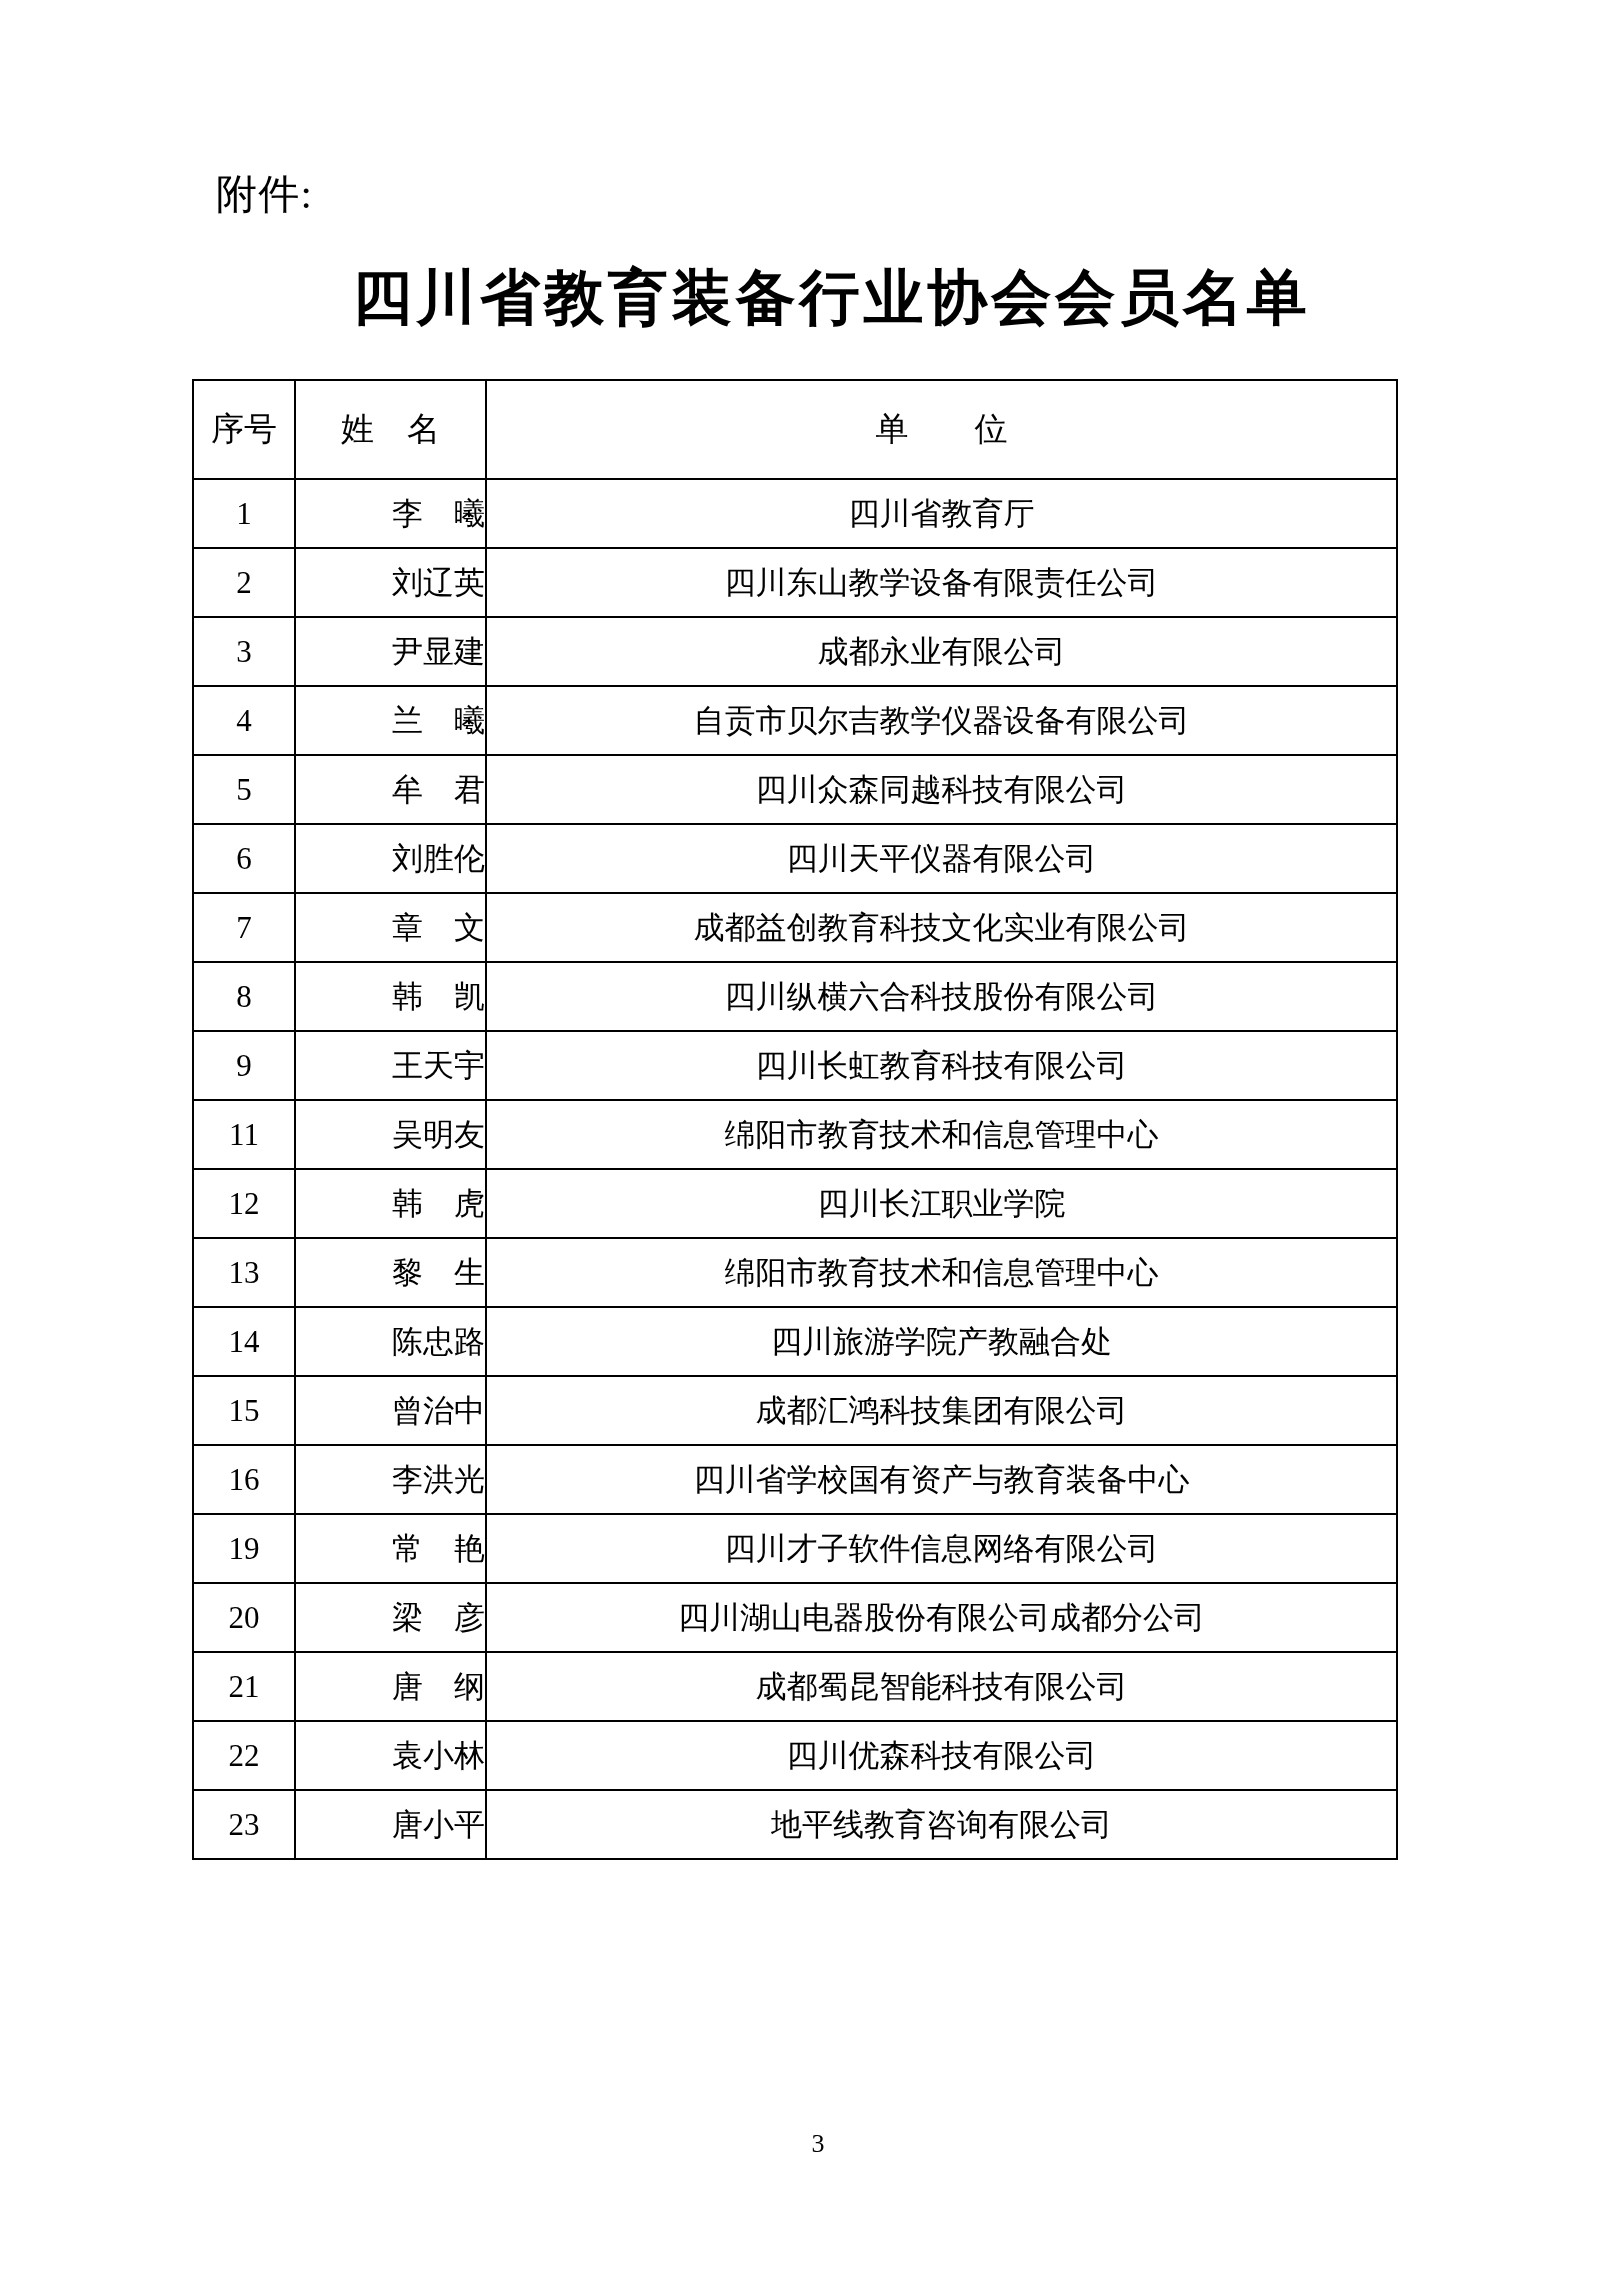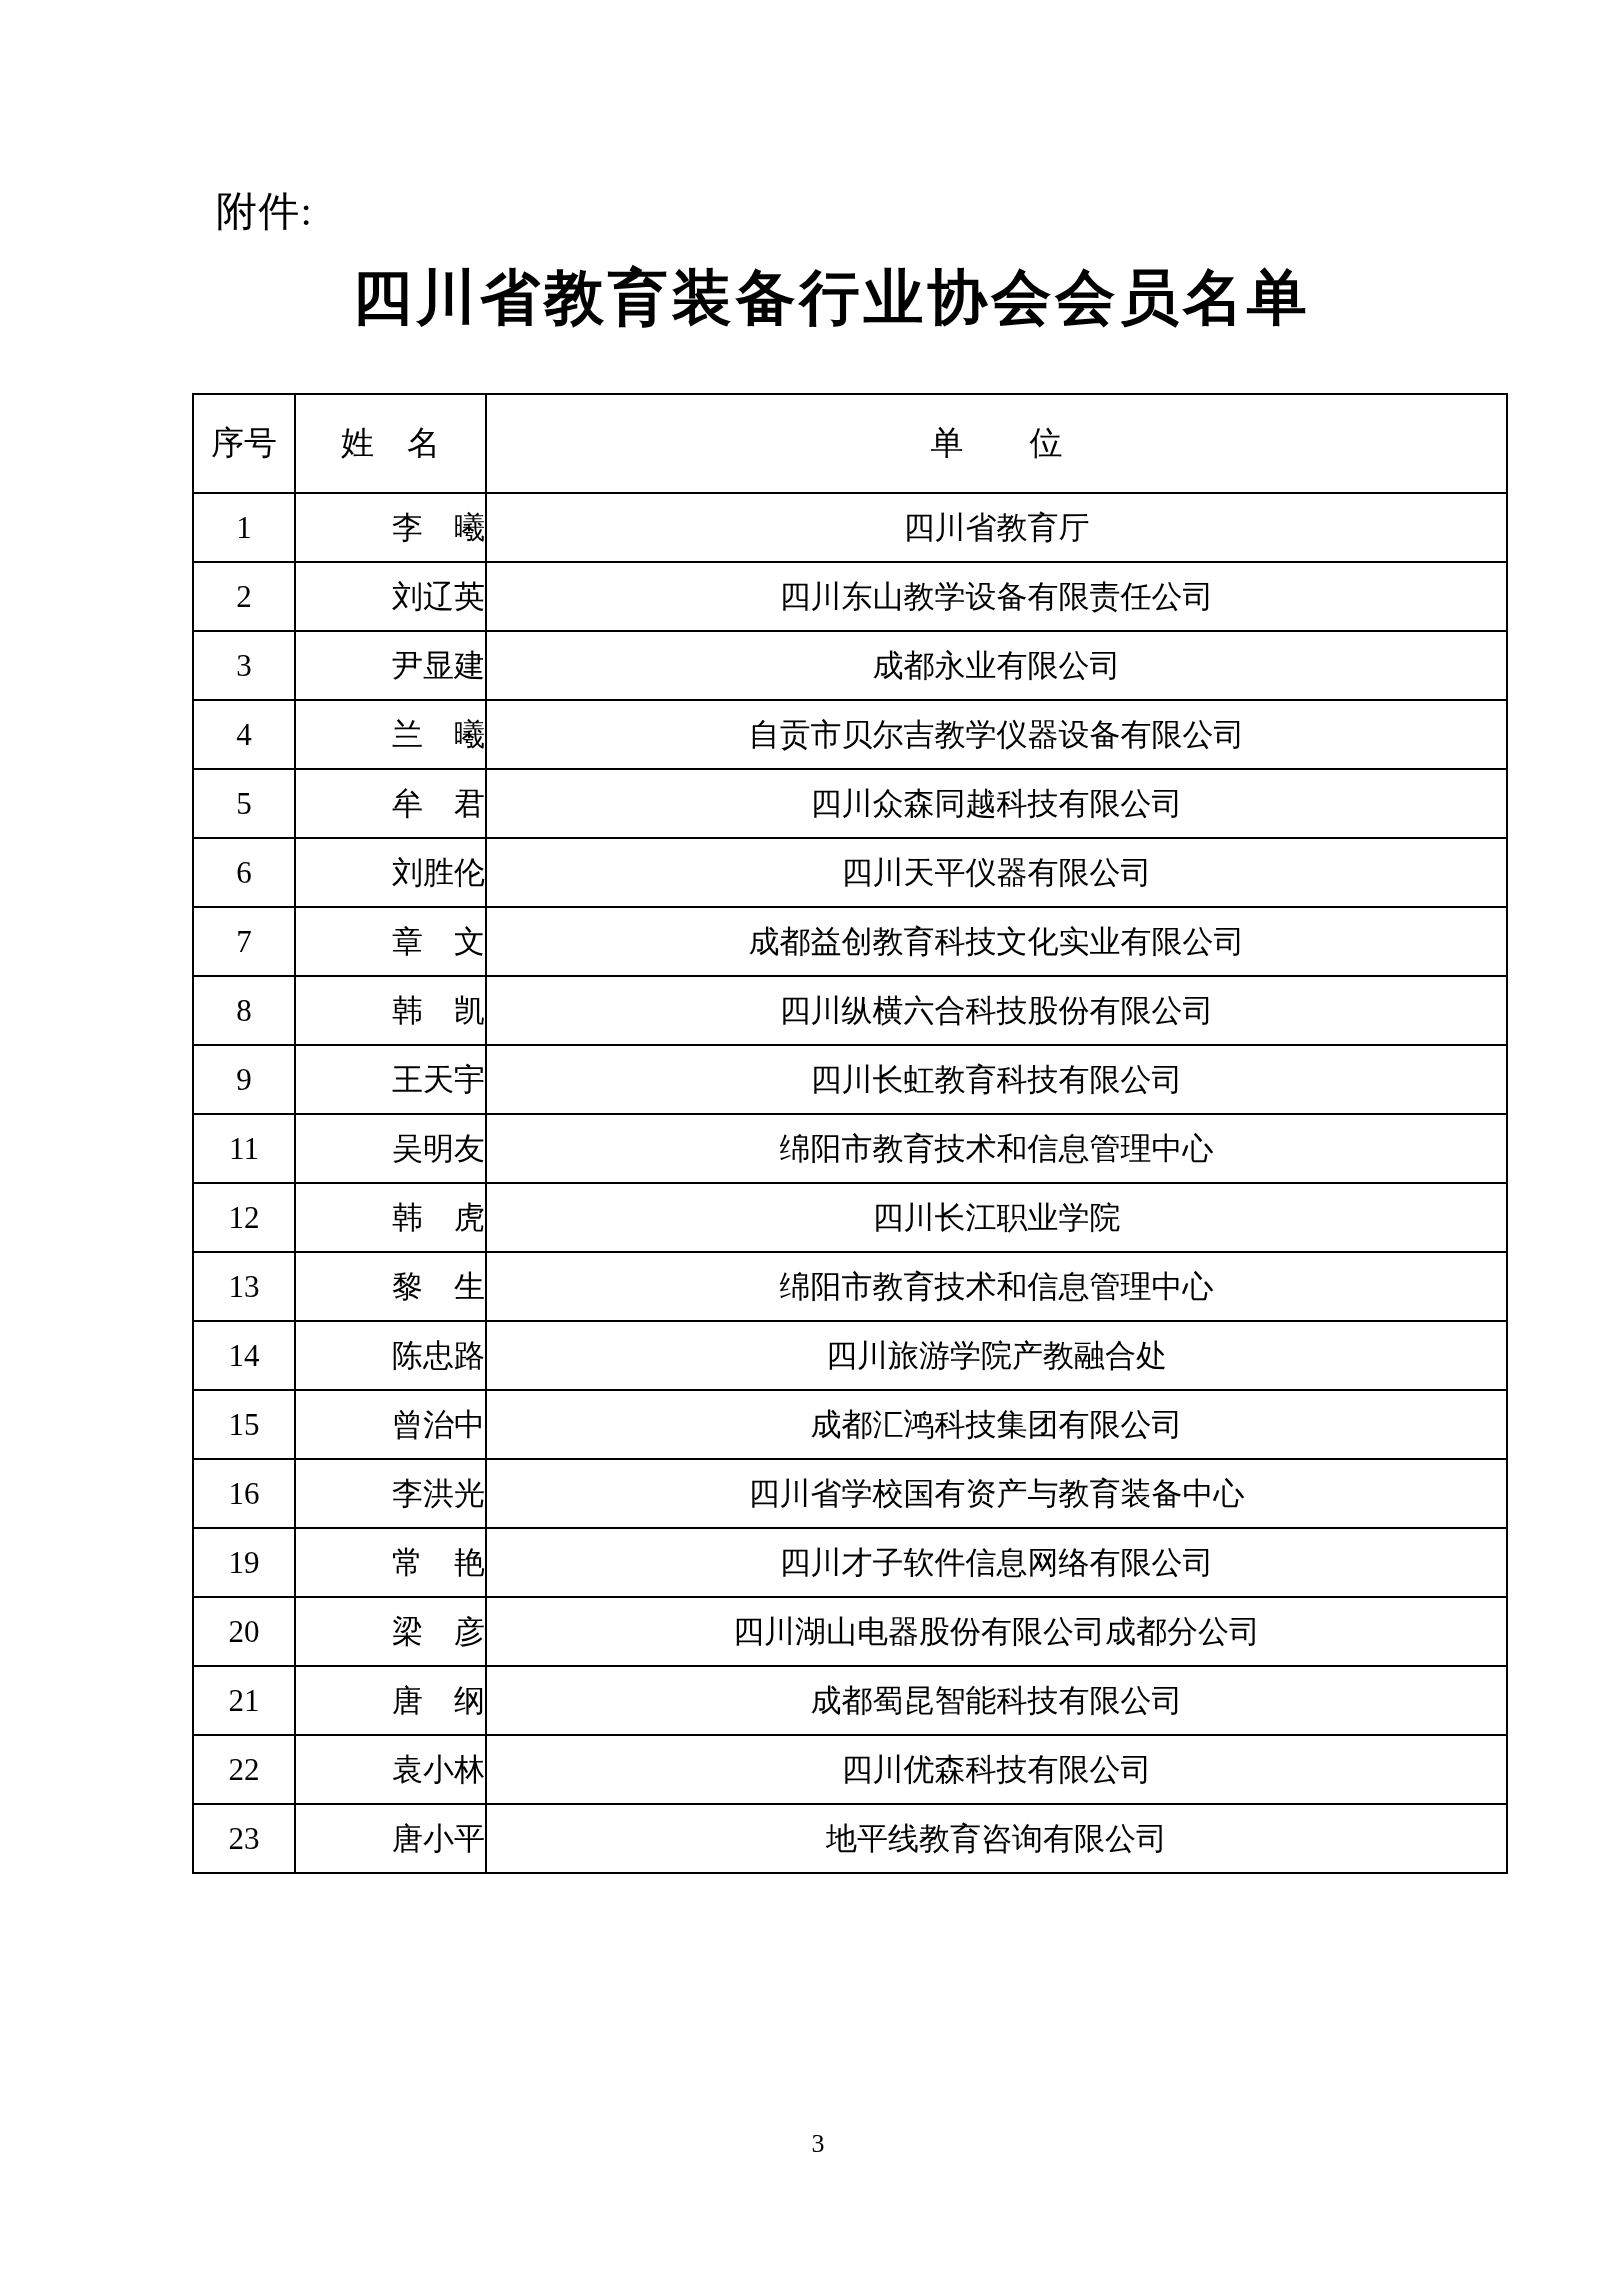--- a/index.html
+++ b/index.html
@@ -12,21 +12,21 @@
     width: 1623px;
     height: 2295px;
     background: #ffffff;
     color: #000000;
     font-family: "Liberation Serif", "DejaVu Serif", serif;
     overflow: hidden;
   }
   .attachment-label {
     position: absolute;
     left: 216px;
-    top: 188px;
+    top: 171px;
     font-size: 41px;
     line-height: 46px;
     letter-spacing: 1.3px;
     white-space: pre;
   }
   .doc-title {
     position: absolute;
     left: 0;
     top: 262px;
     width: 100%;
@@ -34,22 +34,22 @@
     font-size: 60px;
     line-height: 72px;
     font-weight: bold;
     letter-spacing: 3.9px;
     white-space: pre;
     margin-left: 20px;
   }
   table.member-table {
     position: absolute;
     left: 192px;
-    top: 393px;
-    width: 1316px;
+    top: 379px;
+    width: 1206px;
     border-collapse: collapse;
     table-layout: fixed;
   }
   table.member-table col.col-index { width: 102px; }
   table.member-table col.col-name  { width: 191px; }
   table.member-table th,
   table.member-table td {
     border: 2.6px solid #000000;
     padding: 0;
     vertical-align: middle;

